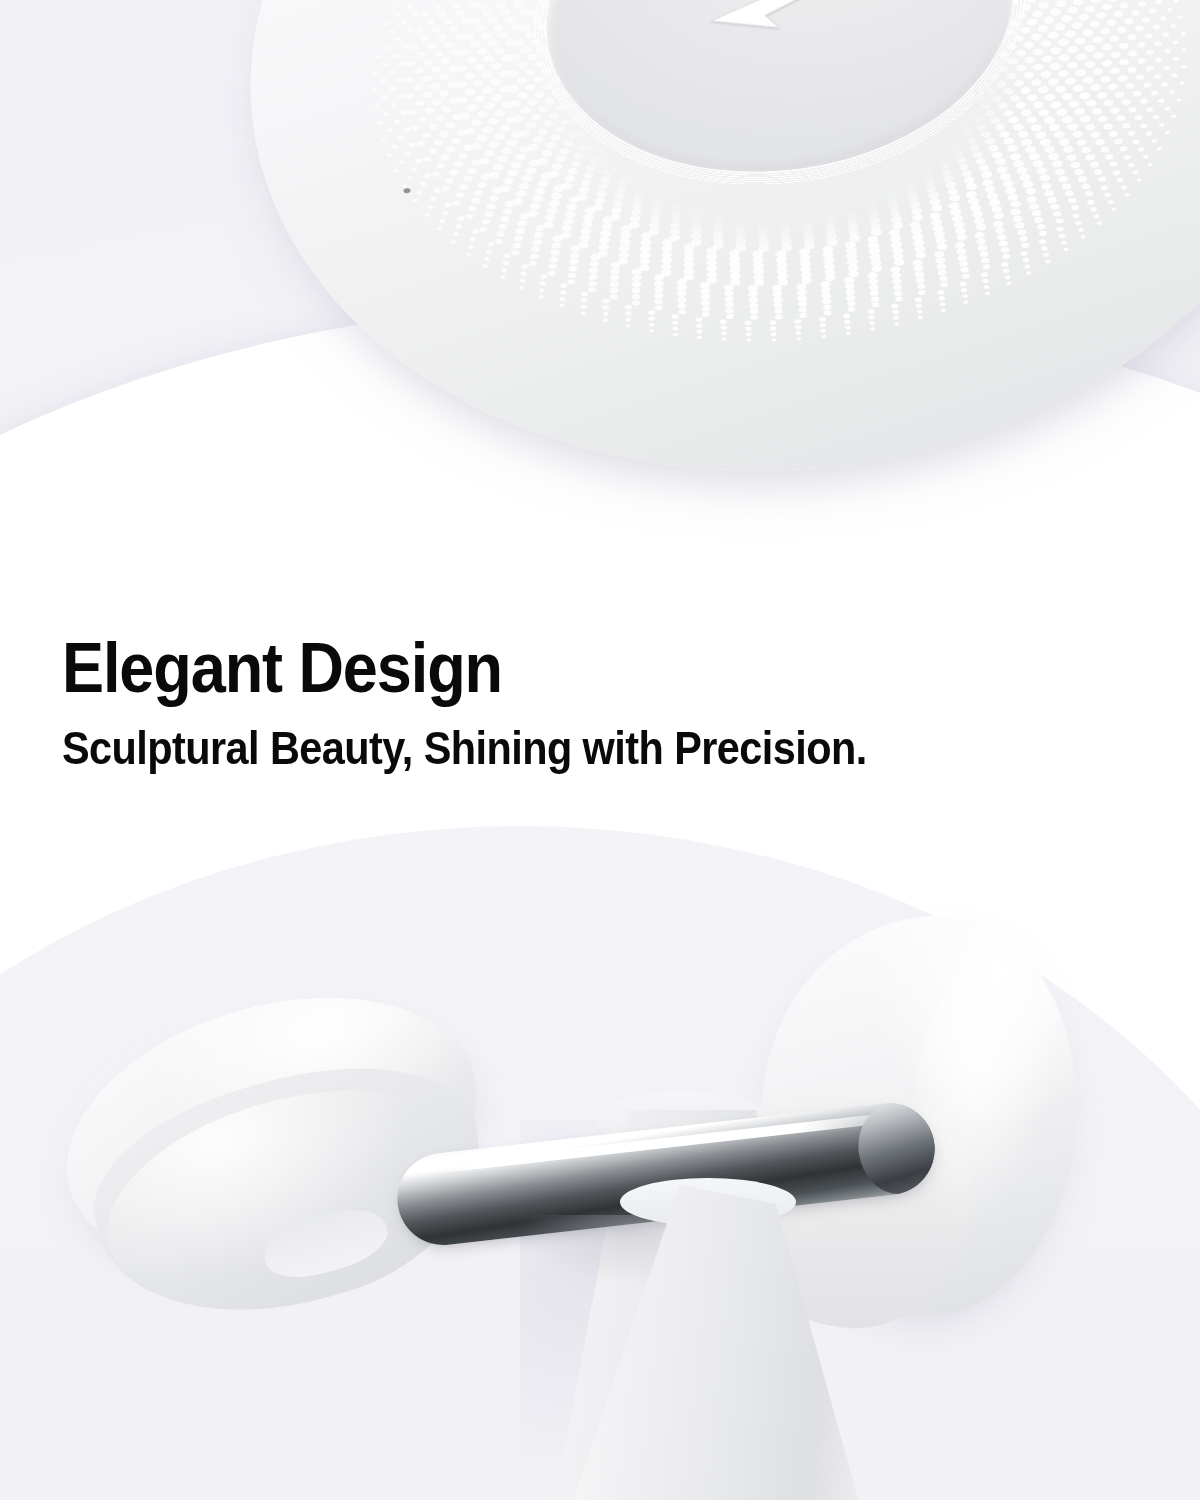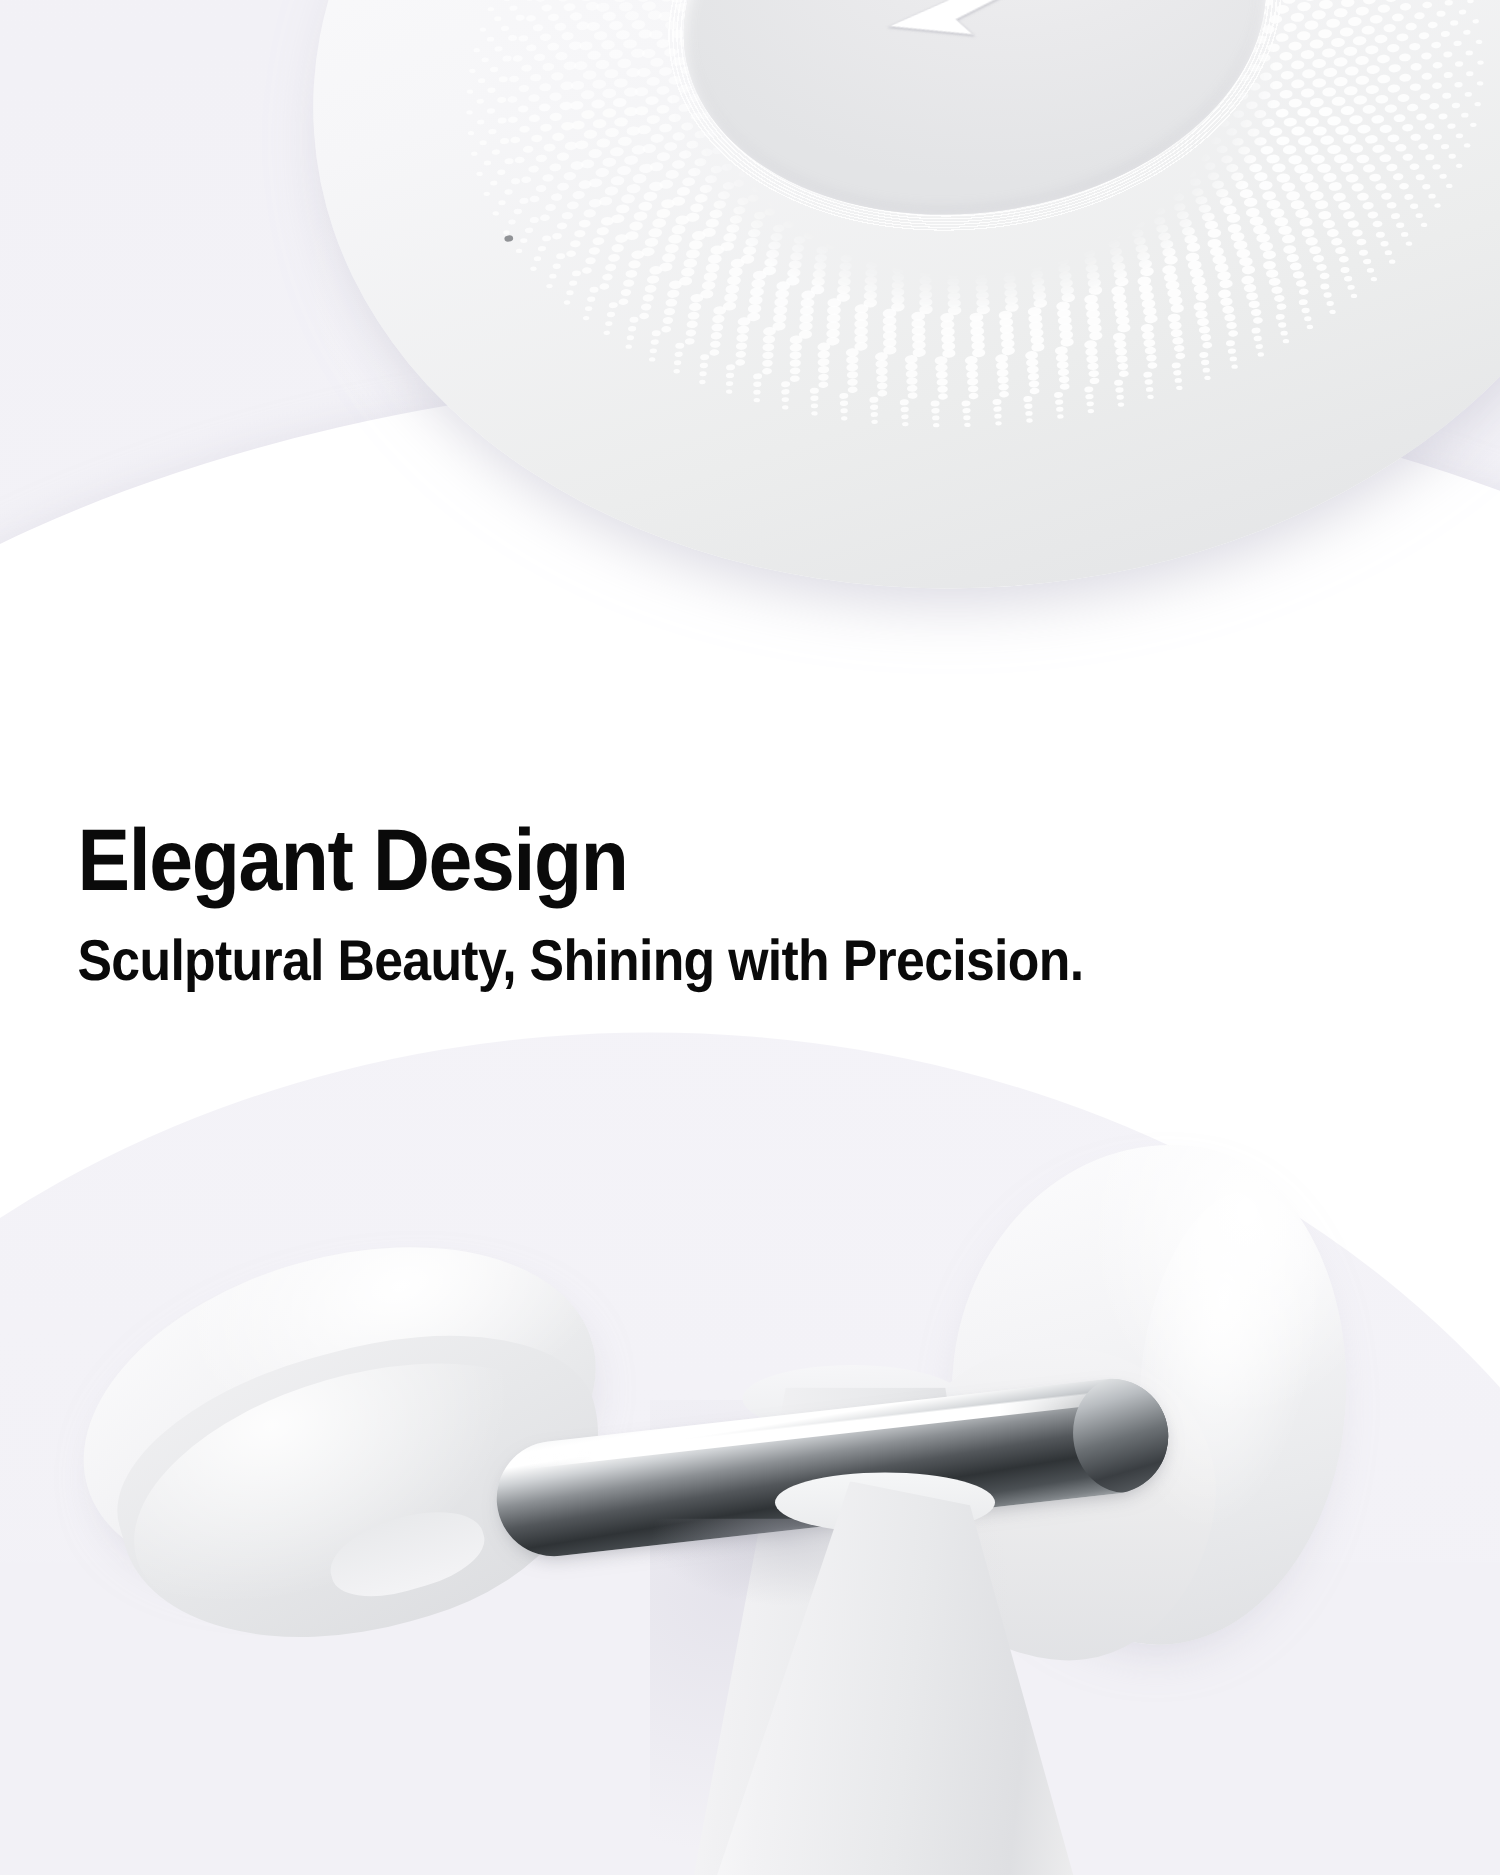--- a/index.html
+++ b/index.html
@@ -92,21 +92,21 @@
     position:absolute;left:460px;top:296px;width:132px;height:74px;
     transform:rotate(-4deg);
   }
   .bolt svg{display:block;width:132px;height:74px;filter:drop-shadow(0 1px 1px rgba(170,170,180,.55));}
   .led-dot{
     position:absolute;left:146px;top:492px;width:7px;height:5px;border-radius:50%;
     background:#6f7276;opacity:.75;transform:rotate(-4deg);
   }
 
   
-  .text-block{position:absolute;left:0;top:648px;width:1200px;height:190px;background:#ffffff;}
+  .text-block{position:absolute;left:0;top:628px;width:1200px;height:190px;background:#ffffff;}
   .headline{
     position:absolute;left:62px;top:5px;
     font-size:70px;line-height:1;font-weight:700;color:#0a0a0a;
     letter-spacing:-1.2px;
     transform:scaleX(.9);transform-origin:left top;
     white-space:nowrap;
   }
   .subheadline{
     position:absolute;left:62px;top:97px;
     font-size:46px;line-height:1;font-weight:700;color:#0a0a0a;

